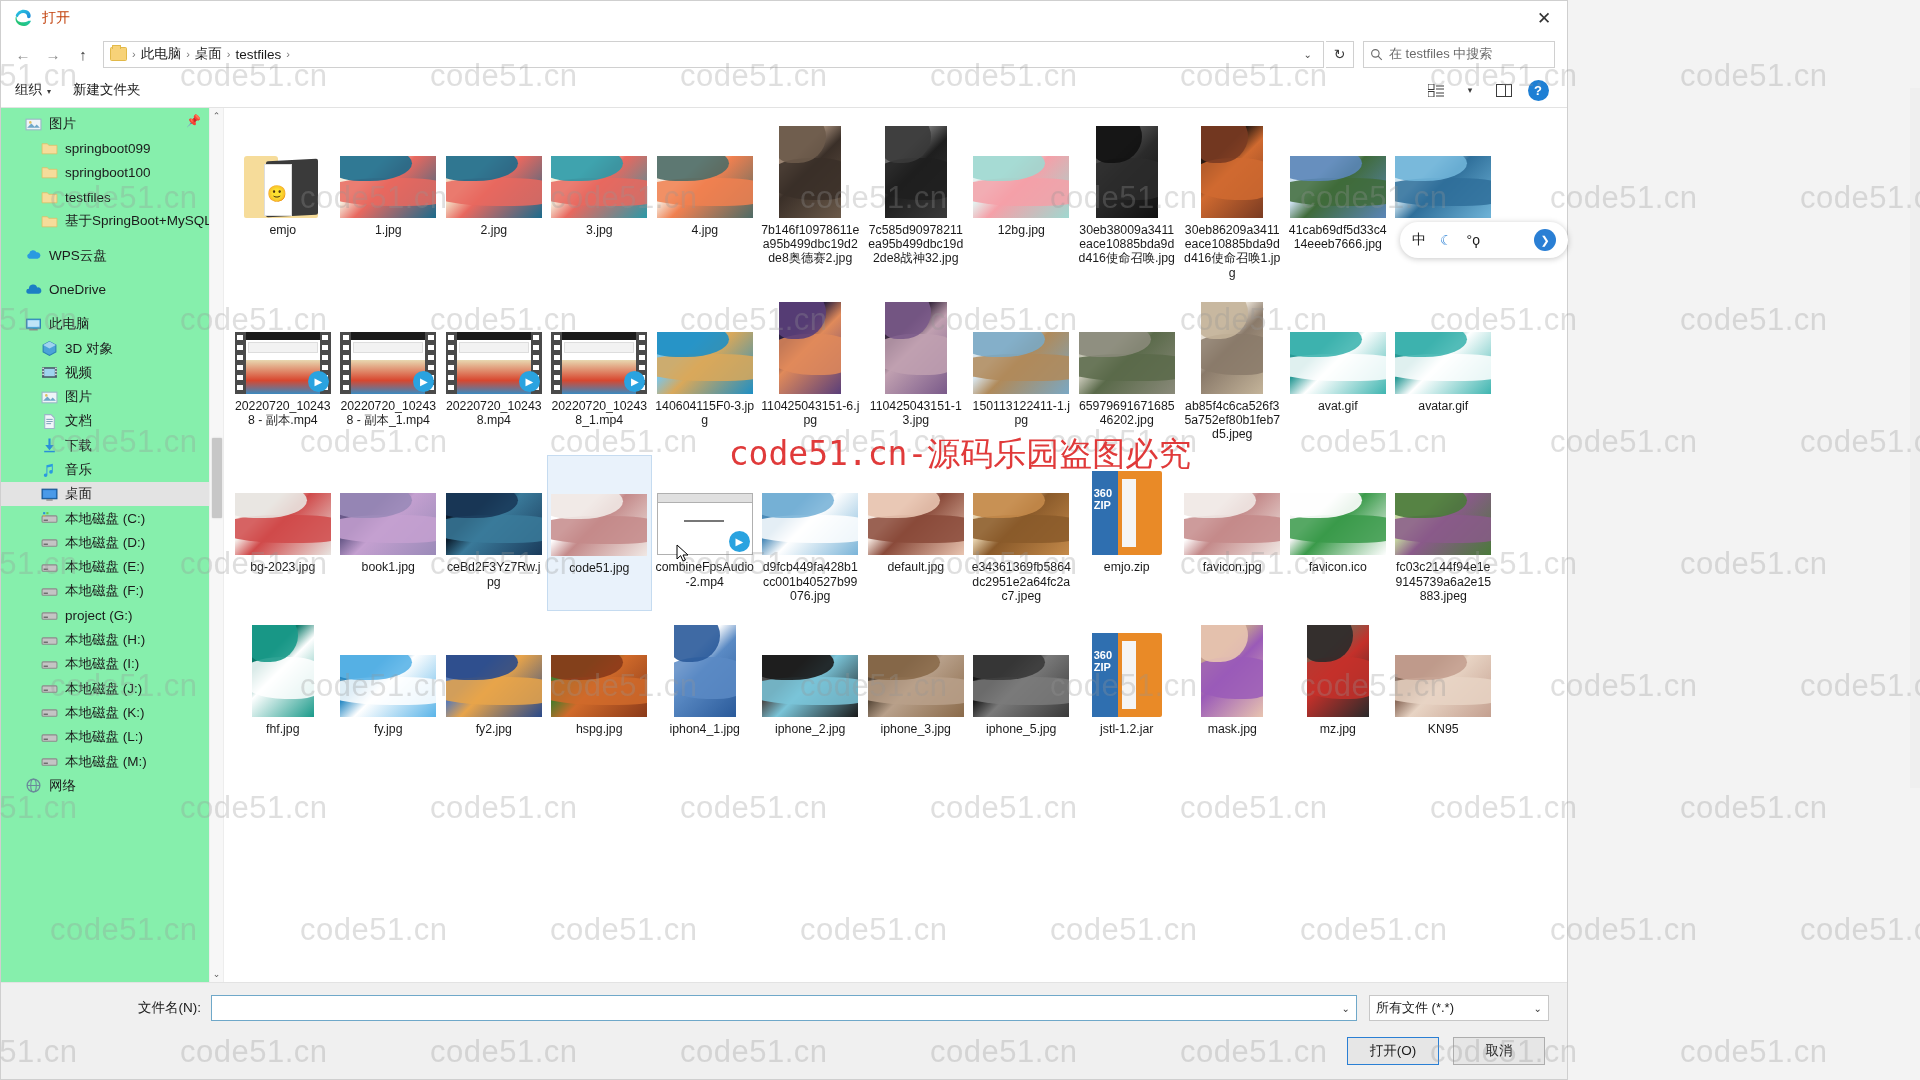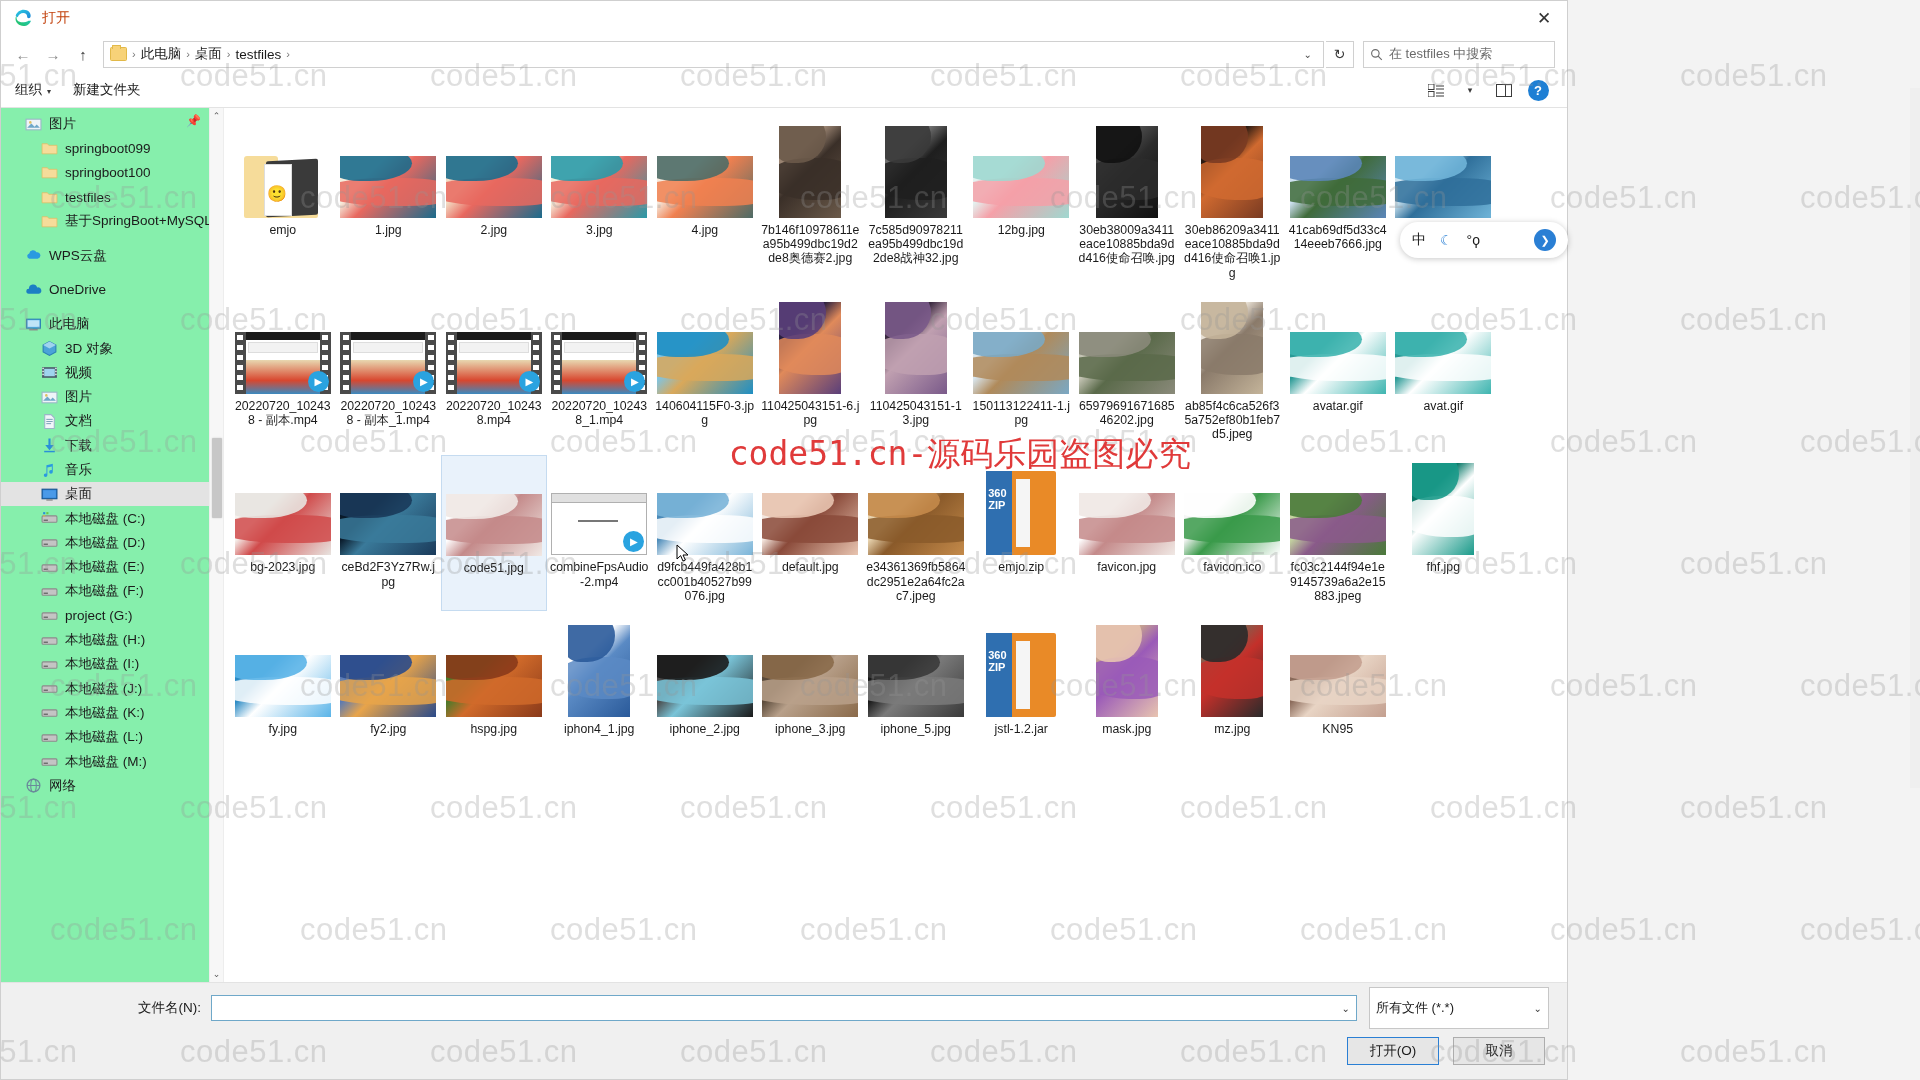--- a/index.html
+++ b/index.html
@@ -202,21 +202,21 @@
   
   .footer { border-top:1px solid #e3e3e3; background:#f0f0f0; padding:10px 0 0 7px; }
   .fname-row { display:flex; align-items:center; padding:0 18px 0 130px; height:30px; }
   .fname-label { font-size:13.5px; margin-right:10px; white-space:nowrap; }
   .fname-input {
     flex:1; height:26px; border:1px solid #6fa8c9; background:#fff;
     display:flex; align-items:center; padding:0 6px; font-size:13px;
   }
   .fname-input .chev { margin-left:auto; font-size:10px; color:#3b3b3b; }
   .filetype-select {
-    width:180px; height:42px; border:1px solid #c7c7c7; background:#fff; margin-left:12px;
+    width:180px; height:26px; border:1px solid #c7c7c7; background:#fff; margin-left:12px;
     display:flex; align-items:center; padding:0 6px; font-size:13px;
   }
   .filetype-select .chev { margin-left:auto; font-size:10px; color:#3b3b3b; }
   .btn-row { display:flex; justify-content:flex-end; gap:14px; padding:14px 22px 14px 0; }
   .btn {
     width:92px; height:28px; font-size:13.5px; display:flex; align-items:center; justify-content:center;
     background:#e6e6e6; border:1px solid #adadad; color:#1b1b1b;
   }
   .btn.primary { border:1px solid #2a7fd4; background:#e6e6e6; }
 
@@ -816,39 +816,48 @@
             </div>
             <div class="fname">ab85f4c6ca526f35a752ef80b1feb7d5.jpeg</div>
           </div>
           <div class="cell">
             <div class="thumbwrap">
               <div class="tn" style="background: linear-gradient(135deg, rgb(42, 154, 150) 0%, rgb(42, 154, 150) 30%, rgb(255, 255, 255) 48%, rgb(63, 181, 176) 100%);">
                 <div style="position:absolute;left:-20%;top:35%;width:140%;height:45%;background:#ffffff;border-radius:55% 45% 40% 60%;opacity:.85"></div>
                 <div style="position:absolute;left:-10%;top:-15%;width:85%;height:55%;background:#3fb5b0;border-radius:45% 55% 60% 40%;opacity:.9"></div>
               </div>
             </div>
-            <div class="fname">avatar.gif</div>
+            <div class="fname">avat.gif</div>
           </div>
           <div class="cell">
             <div class="thumbwrap">
               <div class="tn" style="background: linear-gradient(135deg, rgb(42, 154, 150) 0%, rgb(42, 154, 150) 30%, rgb(255, 255, 255) 48%, rgb(63, 181, 176) 100%);">
                 <div style="position:absolute;left:-20%;top:35%;width:140%;height:45%;background:#ffffff;border-radius:55% 45% 40% 60%;opacity:.85"></div>
                 <div style="position:absolute;left:-10%;top:-15%;width:85%;height:55%;background:#3fb5b0;border-radius:45% 55% 60% 40%;opacity:.9"></div>
               </div>
             </div>
-            <div class="fname">avat.gif</div>
+            <div class="fname">avatar.gif</div>
           </div>
           <div class="cell">
             <div class="thumbwrap">
               <div class="tn" style="background: linear-gradient(135deg, rgb(245, 242, 238) 0%, rgb(245, 242, 238) 30%, rgb(208, 74, 74) 48%, rgb(232, 228, 224) 100%);">
                 <div style="position:absolute;left:-20%;top:35%;width:140%;height:45%;background:#d04a4a;border-radius:55% 45% 40% 60%;opacity:.85"></div>
                 <div style="position:absolute;left:-10%;top:-15%;width:85%;height:55%;background:#e8e4e0;border-radius:45% 55% 60% 40%;opacity:.9"></div>
               </div>
             </div>
             <div class="fname">bg-2023.jpg</div>
+          </div>
+          <div class="cell">
+            <div class="thumbwrap">
+              <div class="tn" style="background: linear-gradient(135deg, rgb(106, 90, 138) 0%, rgb(106, 90, 138) 30%, rgb(196, 160, 208) 48%, rgb(154, 138, 184) 100%);">
+                <div style="position:absolute;left:-20%;top:35%;width:140%;height:45%;background:#c4a0d0;border-radius:55% 45% 40% 60%;opacity:.85"></div>
+                <div style="position:absolute;left:-10%;top:-15%;width:85%;height:55%;background:#9a8ab8;border-radius:45% 55% 60% 40%;opacity:.9"></div>
+              </div>
+            </div>
+            <div class="fname">book1.jpg</div>
           </div>
           <div class="cell">
             <div class="thumbwrap">
               <div class="tn" style="background: linear-gradient(135deg, rgb(10, 26, 42) 0%, rgb(10, 26, 42) 30%, rgb(58, 122, 154) 48%, rgb(26, 58, 90) 100%);">
                 <div style="position:absolute;left:-20%;top:35%;width:140%;height:45%;background:#3a7a9a;border-radius:55% 45% 40% 60%;opacity:.85"></div>
                 <div style="position:absolute;left:-10%;top:-15%;width:85%;height:55%;background:#1a3a5a;border-radius:45% 55% 60% 40%;opacity:.9"></div>
               </div>
             </div>
             <div class="fname">ceBd2F3Yz7Rw.jpg</div>
           </div>

